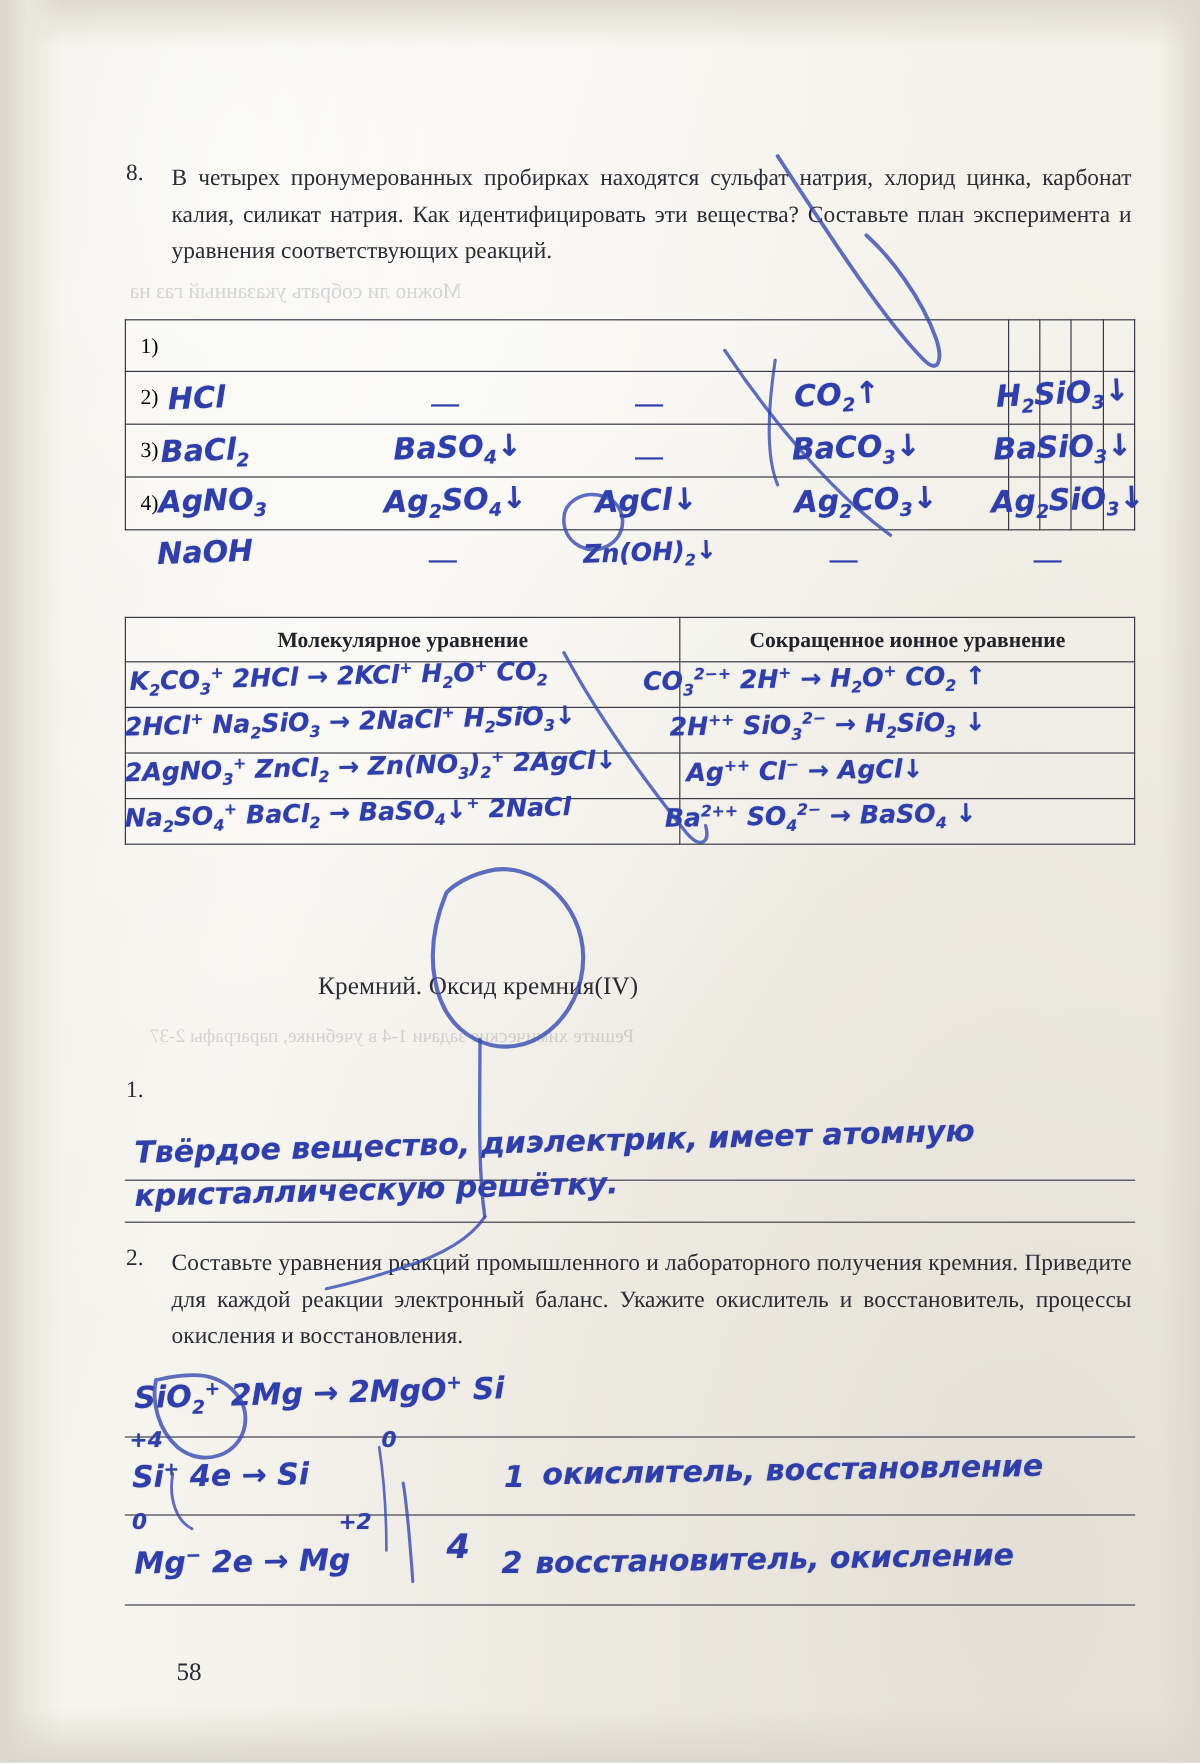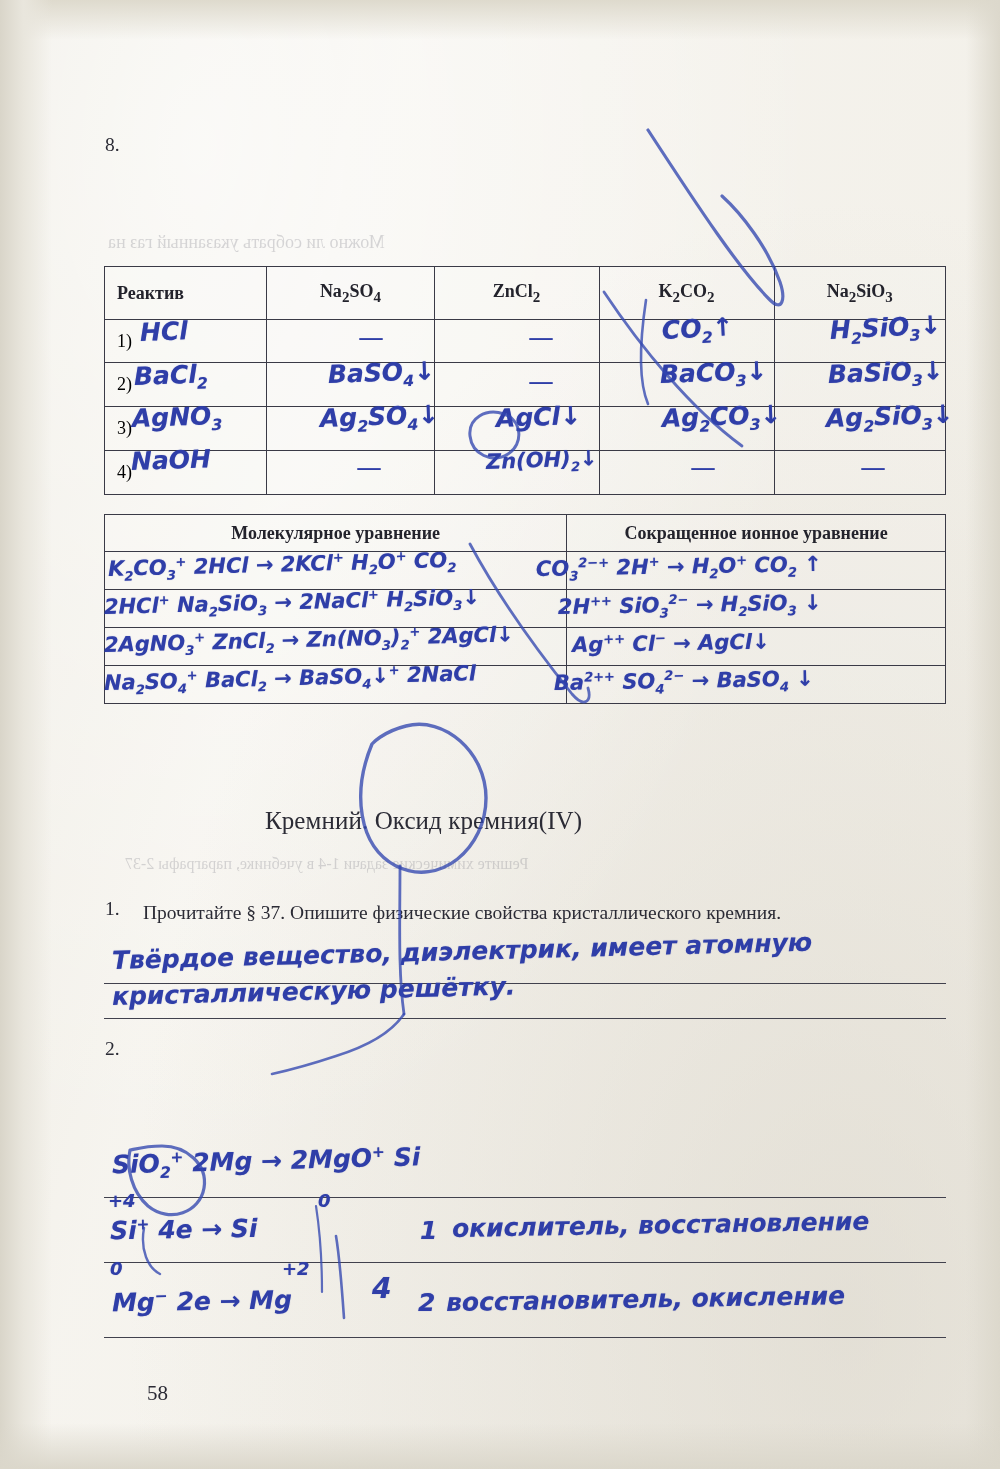--- a/index.html
+++ b/index.html
@@ -165,32 +165,24 @@
   <div class="edge-left"></div>
   <div class="edge-right"></div>
   <div class="edge-bottom"></div>
 
   <div class="content">
 
     <div class="ghost" style="left:108px; top:232px;">Можно ли собрать указанный газ на</div>
     <div class="ghost" style="left:125px; top:855px; font-size:16px;">Решите химические задачи 1-4 в учебнике, параграфы 2-37</div>
 
     <div class="num" style="left:105px; top:134px;">8.</div>
+    <div class="ex-body" style="left:143px; top:134px; width:800px;">В четырех пронумерованных пробирках находятся сульфат натрия, хлорид цинка, карбонат калия, силикат натрия. Как идентифицировать эти вещества? Составьте план эксперимента и уравнения соответствующих реакций.</div>
 
     <table class="grid" style="left:104px; top:266px; width:842px;">
       <tbody>
-          <tr>
-        <th class="hdr-left" style="width:152px; height:52px;">
-          <span>Реактив</span>
-        </th>
-        <th style="width:170px;">Na<sub>2</sub>SO<sub>4</sub></th>
-        <th style="width:168px;">ZnCl<sub>2</sub></th>
-        <th style="width:178px;">K<sub>2</sub>CO<sub>2</sub></th>
-        <th style="width:174px;">Na<sub>2</sub>SiO<sub>3</sub></th>
-      </tr>
       <tr>
         <td style="height:42px; padding-left:12px; font-size:18px;"><span>1)</span></td>
         <td></td>
         <td></td>
         <td></td>
         <td></td>
       </tr>
       <tr>
         <td style="height:43px; padding-left:12px; font-size:18px;"><span>2)</span></td>
         <td></td>
@@ -270,32 +262,32 @@
 
     <div class="hw small" style="left:104px; top:594px; transform:rotate(-1.5deg);">2HCl<sup>+</sup> Na<sub>2</sub>SiO<sub>3</sub> → 2NaCl<sup>+</sup> H<sub>2</sub>SiO<sub>3</sub>↓</div>
     <div class="hw small" style="left:558px; top:594px; transform:rotate(-1deg);">2H<sup>+</sup><sup>+</sup> SiO<sub>3</sub><sup>2−</sup> → H<sub>2</sub>SiO<sub>3</sub> ↓</div>
 
     <div class="hw small" style="left:104px; top:632px; transform:rotate(-1.5deg);">2AgNO<sub>3</sub><sup>+</sup> ZnCl<sub>2</sub> → Zn(NO<sub>3</sub>)<sub>2</sub><sup>+</sup> 2AgCl↓</div>
     <div class="hw small" style="left:572px; top:632px; transform:rotate(-1deg);">Ag<sup>+</sup><sup>+</sup> Cl<sup>−</sup> → AgCl↓</div>
 
     <div class="hw small" style="left:104px; top:670px; transform:rotate(-1.5deg);">Na<sub>2</sub>SO<sub>4</sub><sup>+</sup> BaCl<sub>2</sub> → BaSO<sub>4</sub>↓<sup>+</sup> 2NaCl</div>
     <div class="hw small" style="left:554px; top:670px; transform:rotate(-1deg);">Ba<sup>2+</sup><sup>+</sup> SO<sub>4</sub><sup>2−</sup> → BaSO<sub>4</sub> ↓</div>
 
-    <div class="pr" style="left:265px; top:806px; font-size:25px;">Кремний. Оксид кремния(IV)</div>
+    <div class="pr" style="left:265px; top:806px; font-size:21px;">Кремний. Оксид кремния(IV)</div>
 
     <div class="num" style="left:105px; top:898px;">1.</div>
-    <div class="ex-body" style="left:143px; top:898px; width:800px;">Прочитайте § 37. Опишите физические свойства кристаллического кремния.</div>
 
     <div class="ruleline" style="left:104px; top:983px; width:842px;"></div>
     <div class="ruleline" style="left:104px; top:1018px; width:842px;"></div>
 
     <div class="hw" style="left:112px; top:946px; transform:rotate(-1.5deg);">Твёрдое вещество, диэлектрик, имеет атомную</div>
     <div class="hw" style="left:112px; top:982px; transform:rotate(-1.5deg);">кристаллическую решётку.</div>
 
     <div class="num" style="left:105px; top:1038px;">2.</div>
+    <div class="ex-body" style="left:143px; top:1038px; width:800px;">Составьте уравнения реакций промышленного и лабораторного получения кремния. Приведите для каждой реакции электронный баланс. Укажите окислитель и восстановитель, процессы окисления и восстановления.</div>
 
     <div class="ruleline" style="left:104px; top:1197px; width:842px;"></div>
     <div class="ruleline" style="left:104px; top:1262px; width:842px;"></div>
     <div class="ruleline" style="left:104px; top:1337px; width:842px;"></div>
 
     <div class="hw" style="left:112px; top:1150px; transform:rotate(-1.5deg);">SiO<sub>2</sub><sup>+</sup> 2Mg → 2MgO<sup>+</sup> Si</div>
 
     <div class="hw small" style="left:108px; top:1190px; font-size:18px;">+4</div>
     <div class="hw small" style="left:318px; top:1190px; font-size:18px;">0</div>
     <div class="hw" style="left:110px; top:1216px; transform:rotate(-1deg);">Si<sup>+</sup> 4e → Si</div>

